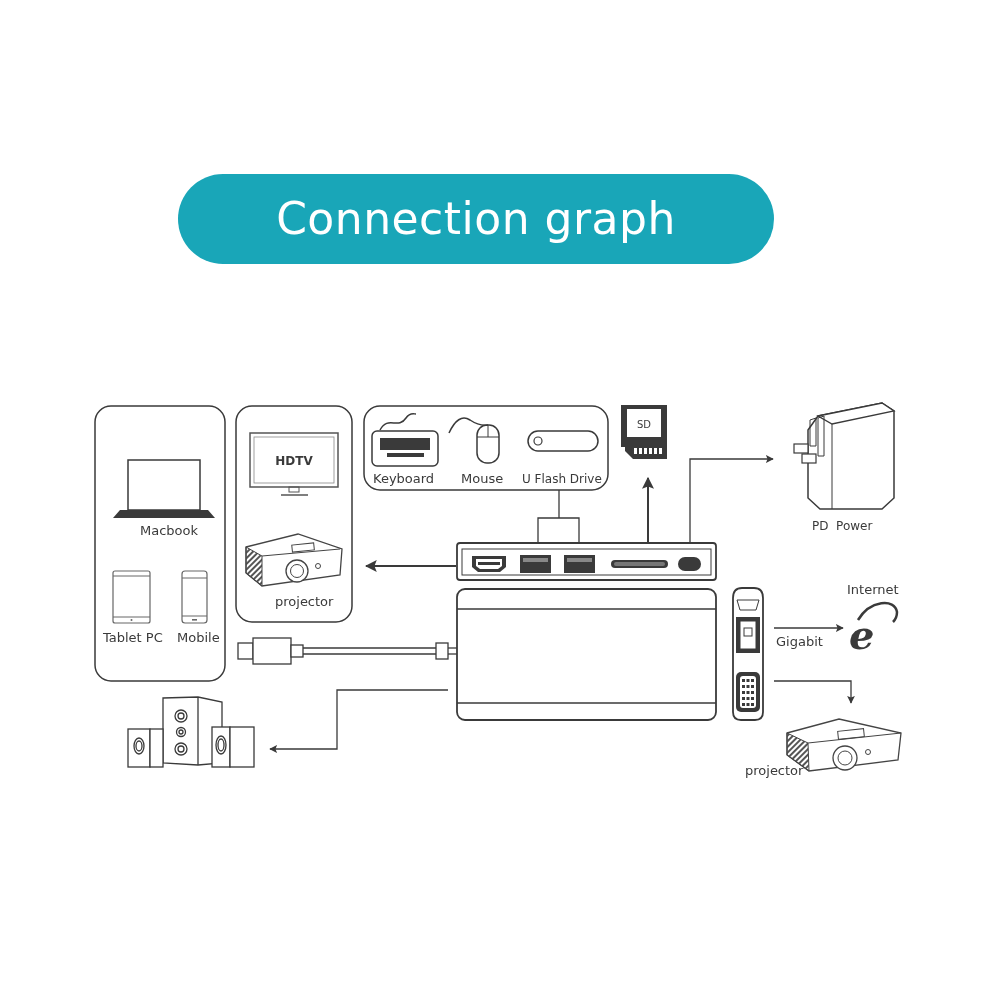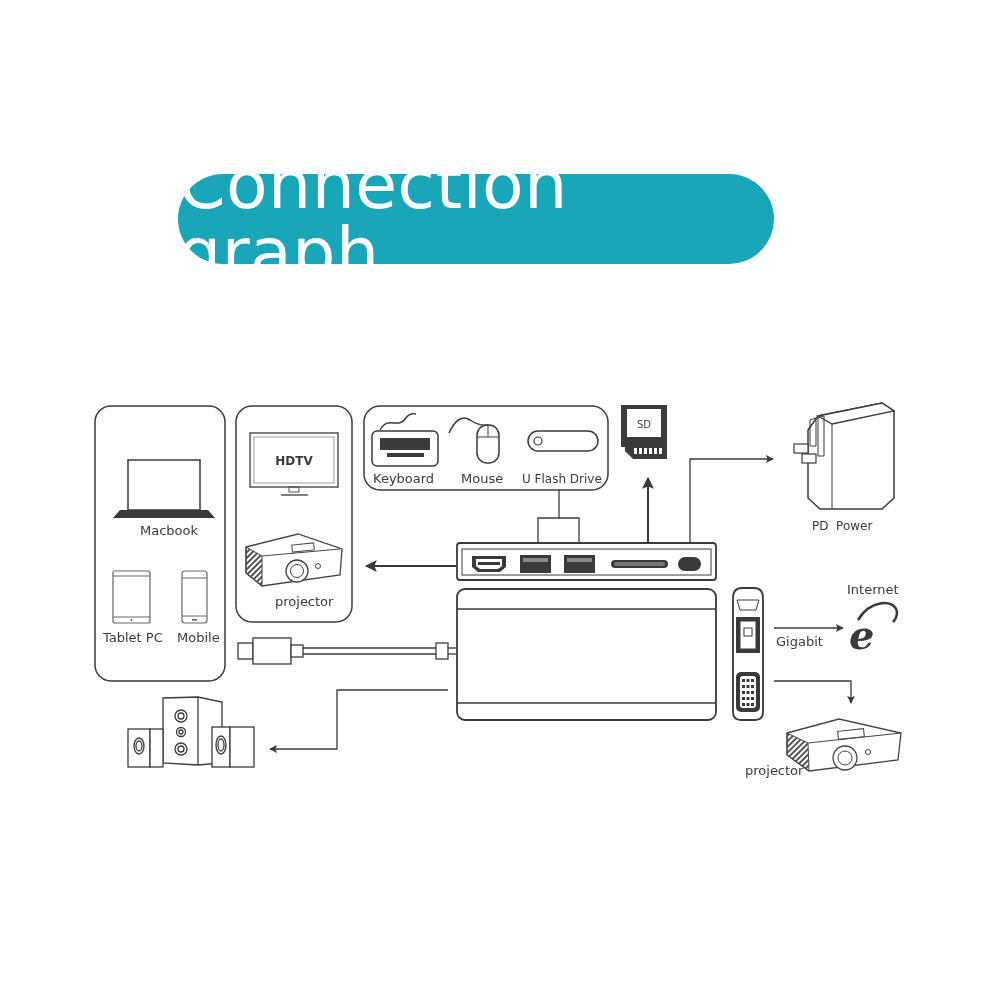--- a/index.html
+++ b/index.html
@@ -1,18 +1,18 @@
 <!DOCTYPE html>
 <html><head>
 <meta charset="utf-8">
 <style>
   html,body{margin:0;padding:0;background:#ffffff;}
   body{width:1000px;height:1000px;position:relative;overflow:hidden;font-family:"DejaVu Sans","Liberation Sans",sans-serif;color:#3a3a3a;}
   .title-pill{position:absolute;left:178px;top:174px;width:596px;height:90px;border-radius:45px;background:#19a6b8;display:flex;align-items:center;justify-content:center;}
-  .title-pill span{color:#ffffff;font-size:68px;font-family:"DejaVu Sans",sans-serif;letter-spacing:0.5px;line-height:1;}
+  .title-pill span{color:#ffffff;font-size:44px;font-family:"DejaVu Sans",sans-serif;letter-spacing:0.5px;line-height:1;}
   svg.diagram{position:absolute;left:0;top:0;}
   .lbl{font-family:"DejaVu Sans",sans-serif;fill:#3a3a3a;}
 </style>
 </head>
 <body>
 
 <div class="title-pill">
   <span>Connection graph</span>
 </div>
 

